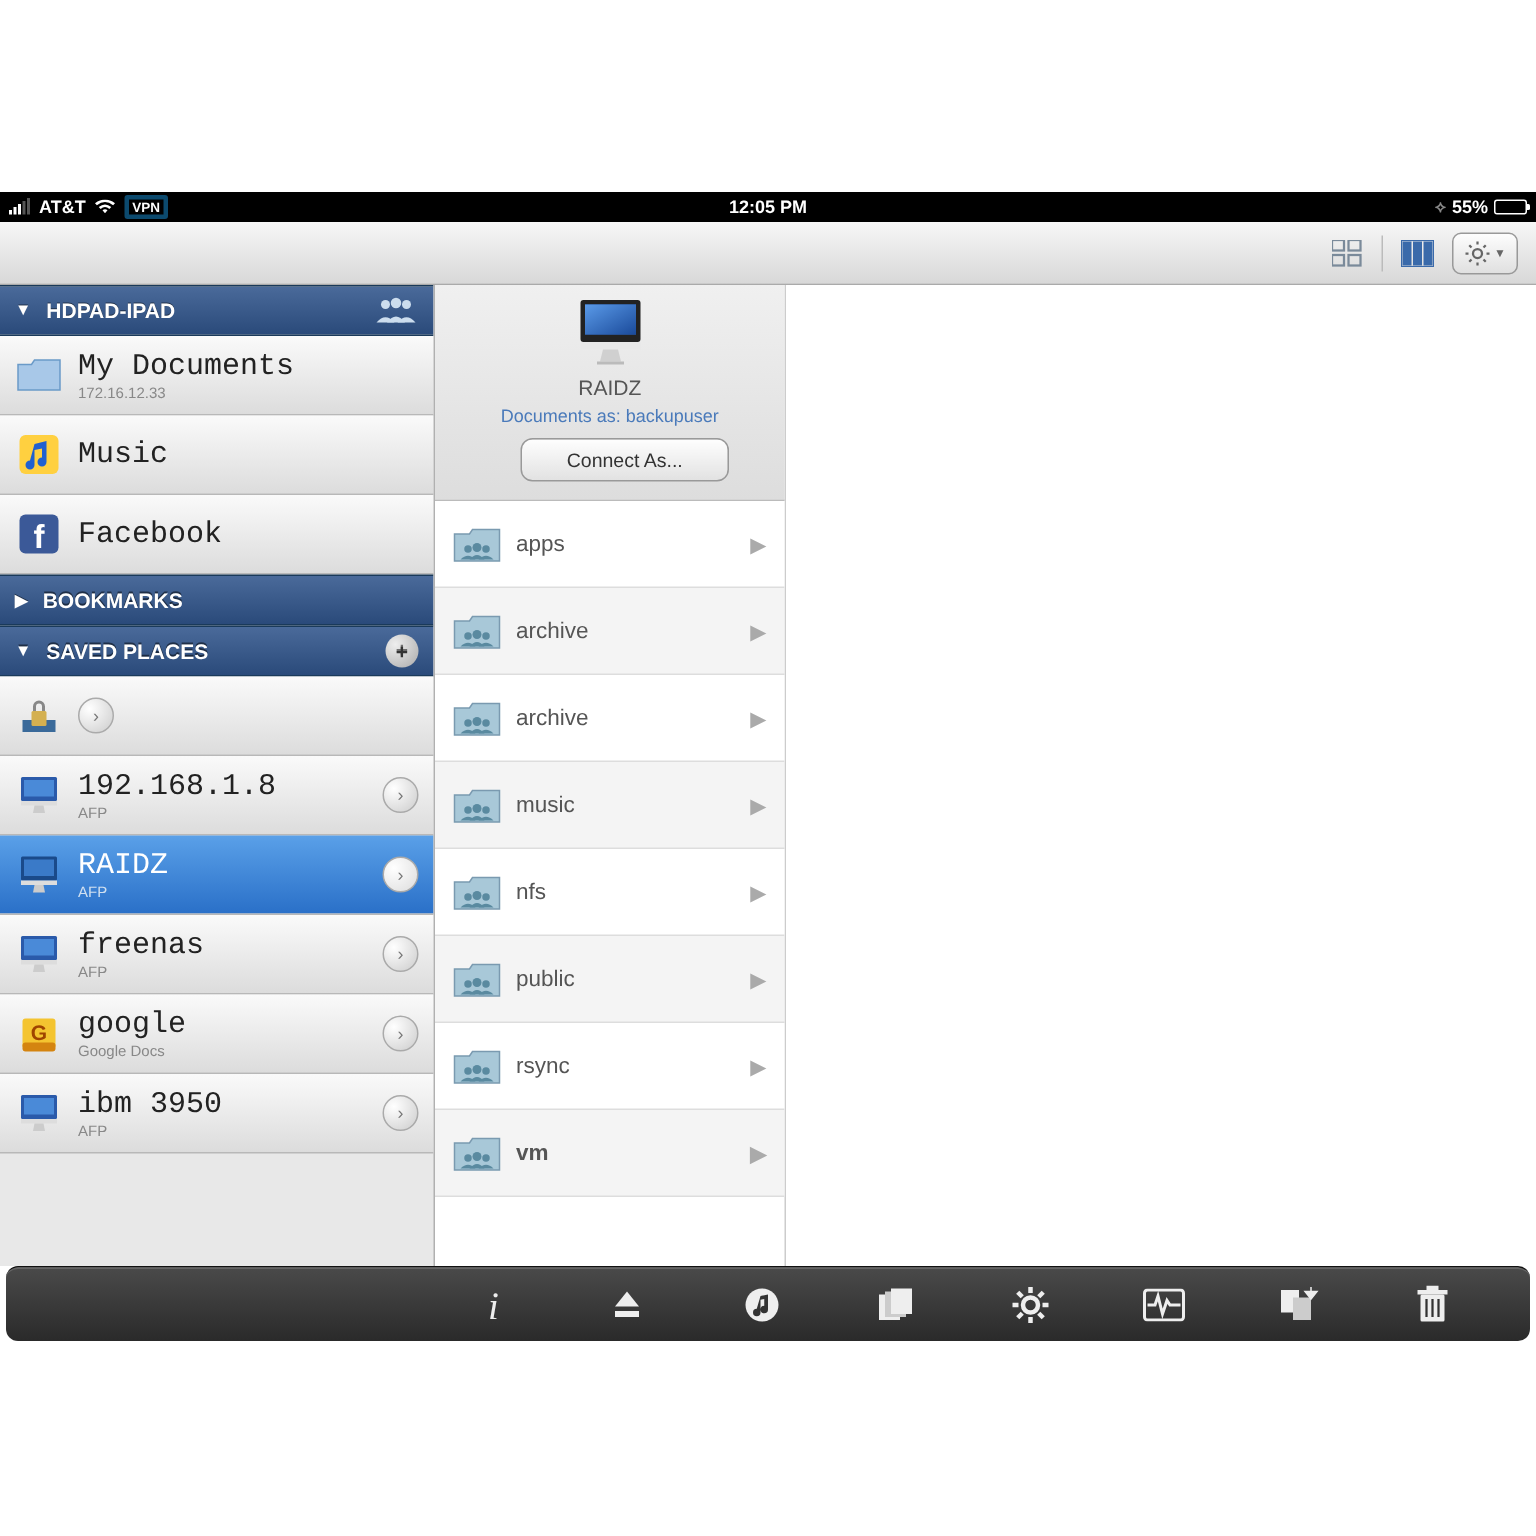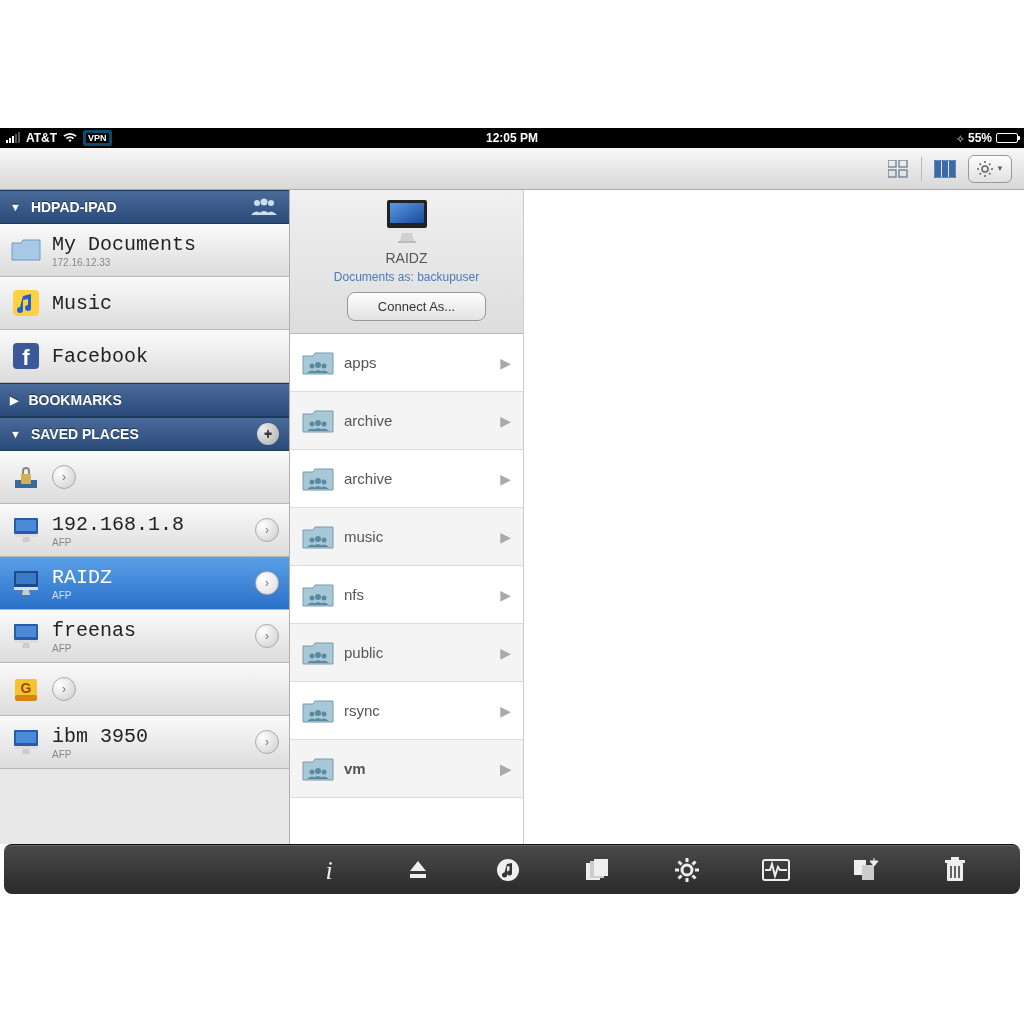--- a/index.html
+++ b/index.html
@@ -384,20 +384,24 @@
       </div>
 
       <div class="sidebar-item">
         <span class="item-icon">
           <svg width="30" height="28" viewBox="0 0 30 28">
               <rect x="4" y="4" width="22" height="20" rx="2" fill="#f4c430"></rect>
               <rect x="4" y="20" width="22" height="6" rx="2" fill="#d48410"></rect>
               <text x="15" y="18" font-size="14" font-weight="bold" fill="#a04400" text-anchor="middle">G</text>
             </svg>
         </span>
+        <div class="item-text">
+          <span class="item-label">google</span>
+          <span class="item-sublabel">Google Docs</span>
+        </div>
         <span class="chevron-circle">›</span>
       </div>
 
       <div class="sidebar-item">
         <span class="item-icon">
           <svg width="30" height="28" viewBox="0 0 30 28">
               <rect x="3" y="2" width="24" height="16" rx="1" fill="#2a5aaa"></rect>
               <rect x="5" y="4" width="20" height="11" fill="#4a8ad8"></rect>
               <rect x="3" y="18" width="24" height="3" fill="#ddd"></rect>
               <path d="M12 21 L18 21 L19 26 L11 26 Z" fill="#ccc"></path>

